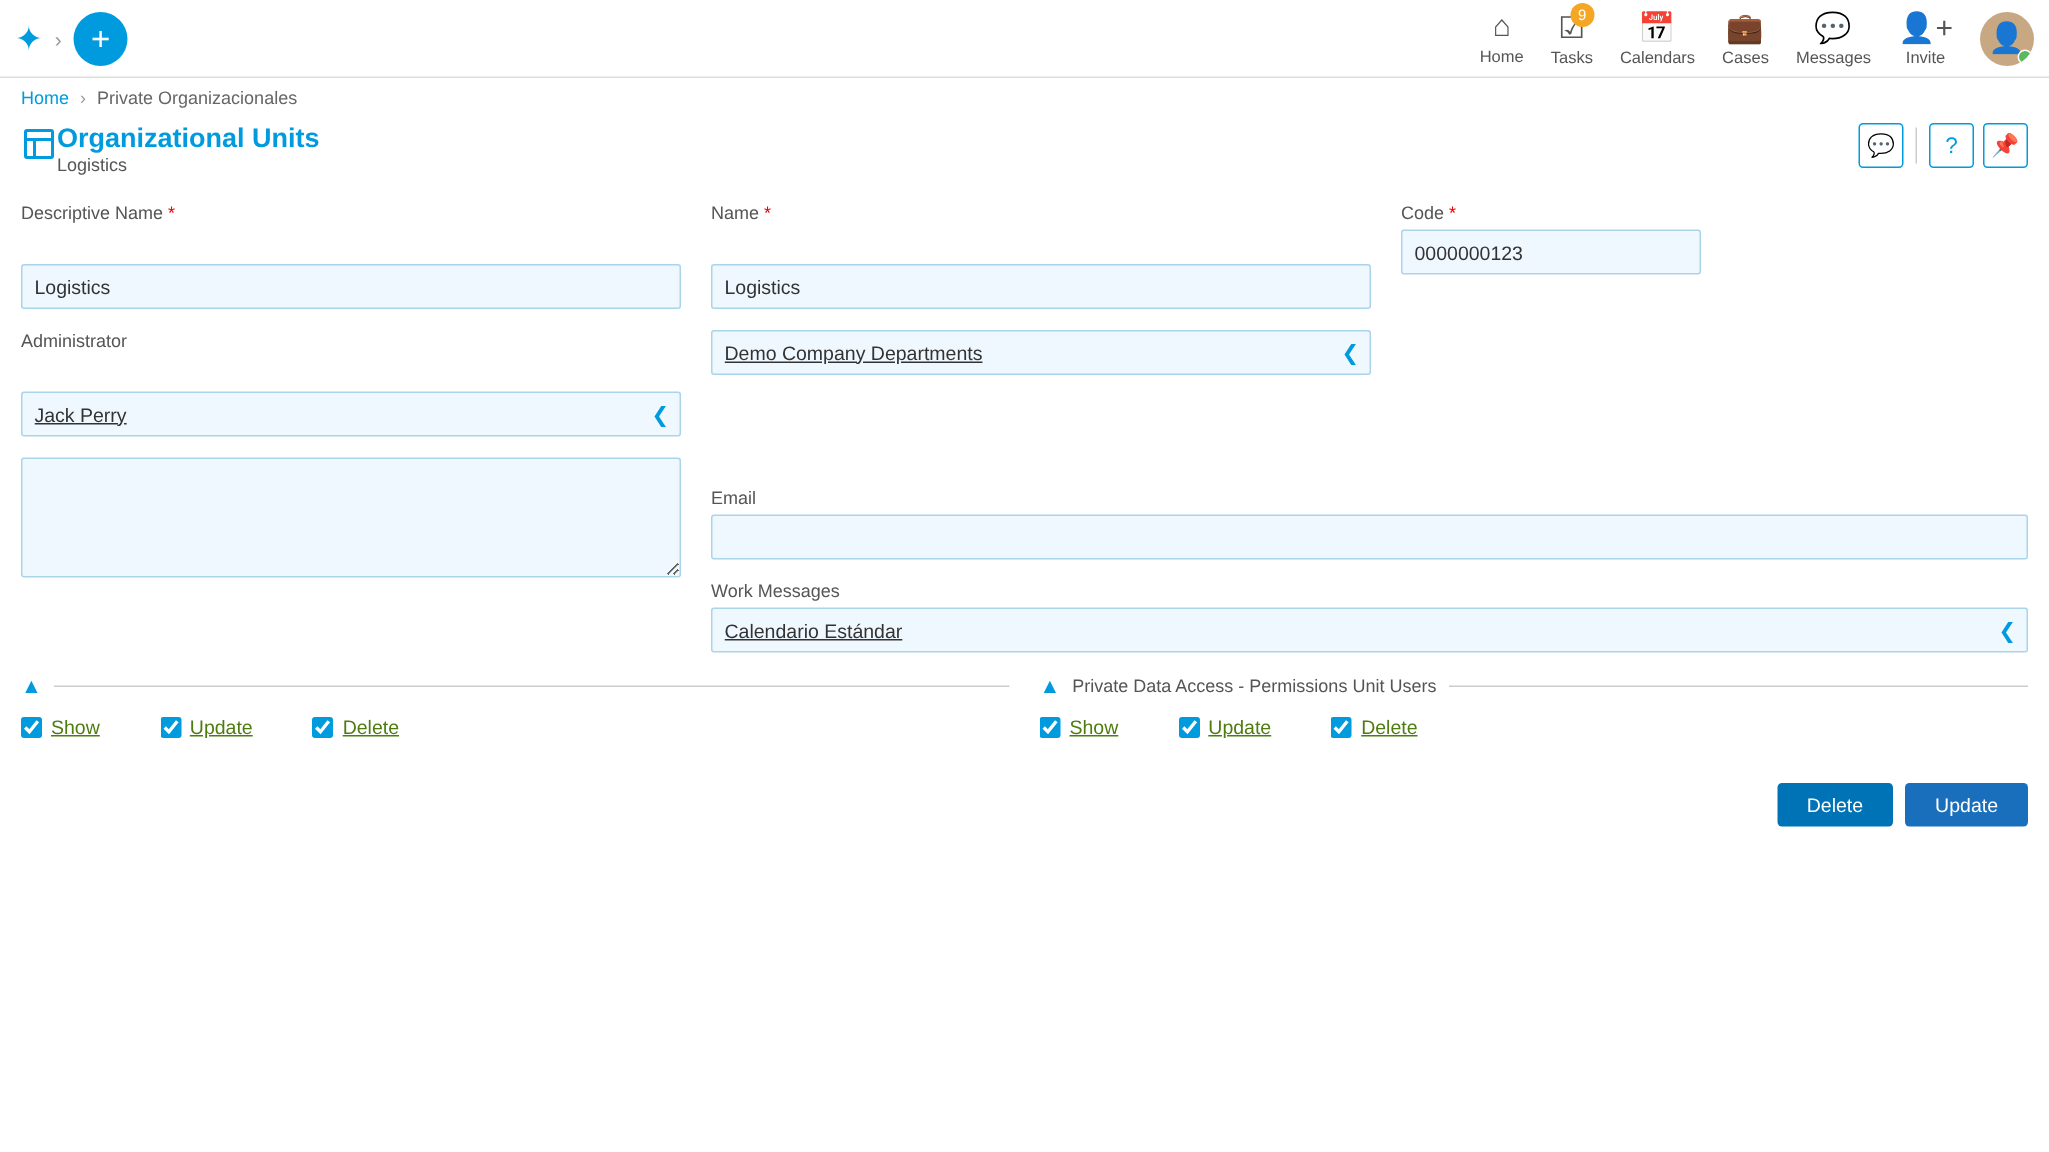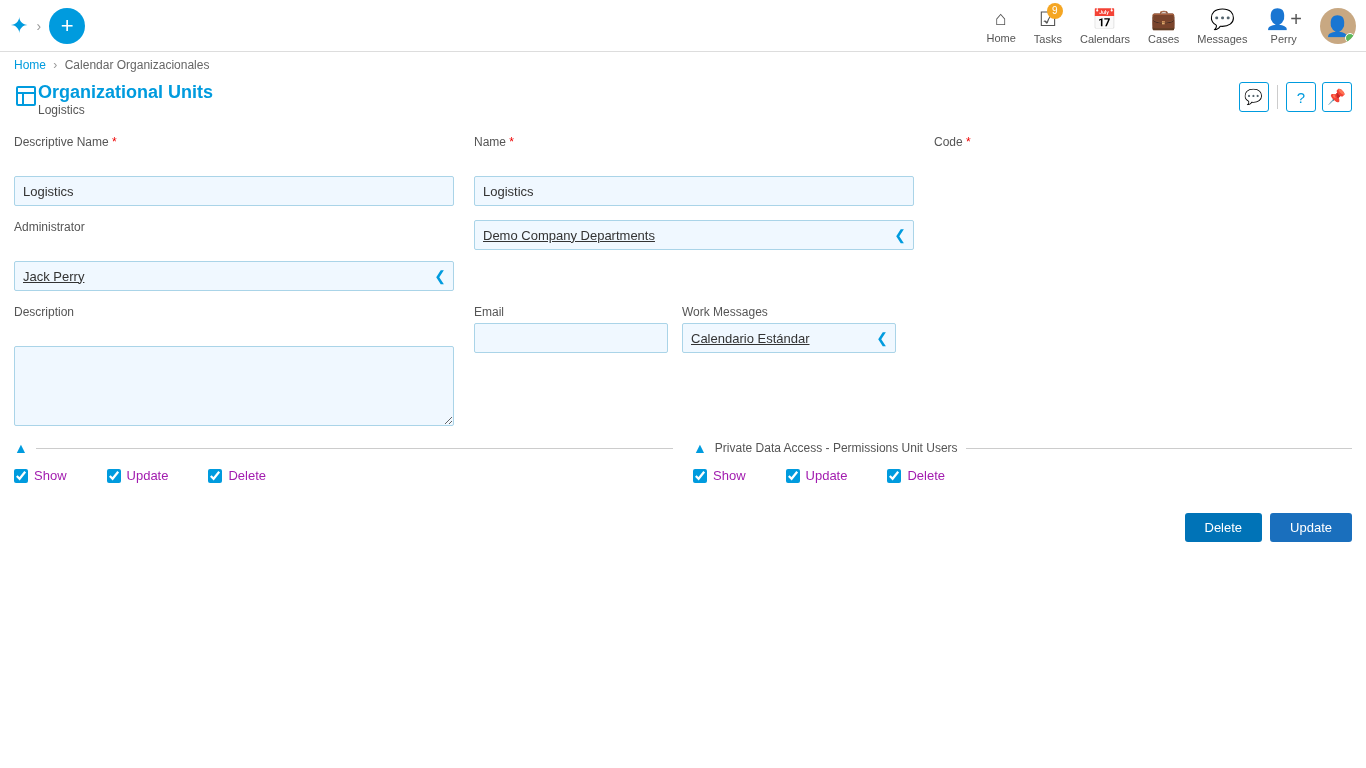--- a/index.html
+++ b/index.html
@@ -247,21 +247,22 @@
       align-items: center;
       gap: 6px;
     }
     .perm-check input[type="checkbox"] {
       accent-color: #009bde;
       width: 14px;
       height: 14px;
     }
     .perm-check label {
       font-size: 13px;
-      color: #a21caf;
+      color: #4d7c0f;
+      text-decoration: underline;
     }
 
     
     .bottom-bar {
       display: flex;
       justify-content: flex-end;
       gap: 8px;
       padding: 20px 14px 10px 14px;
     }
     .btn-delete {
@@ -331,33 +332,33 @@
     <div class="nav-item">
       <div class="icon-wrap">💼</div>
       <span>Cases</span>
     </div>
     <div class="nav-item">
       <div class="icon-wrap">💬</div>
       <span>Messages</span>
     </div>
     <div class="nav-item">
       <div class="icon-wrap">👤+</div>
-      <span>Perry</span>
+      <span>Invite</span>
     </div>
     <div class="nav-avatar">
       <span>👤</span>
       <span class="avatar-online"></span>
     </div>
   </div>
 </div>
 
 <div class="breadcrumb">
   <span style="color:#009bde;cursor:pointer">Home</span>
   <span style="color:#999; margin:0 4px">›</span>
-  <span style="color:#666">Calendar Organizacionales</span>
+  <span style="color:#666">Private Organizacionales</span>
 </div>
 
 <div class="page-header">
   <div class="page-header-left">
     <span class="page-icon">
       <svg width="24" height="24" viewBox="0 0 24 24" fill="none" stroke="#009bde" stroke-width="2">
         <rect x="3" y="3" width="18" height="18" rx="1"></rect>
         <line x1="3" y1="9" x2="21" y2="9"></line>
         <line x1="9" y1="9" x2="9" y2="21"></line>
       </svg>
@@ -387,20 +388,21 @@
     <div class="form-group col-third">
       <label class="form-label">
         <span>Name</span> <span class="required">*</span>
       </label>
       <input type="text" class="form-input" value="Logistics" style="">
     </div>
     <div class="form-group col-code">
       <label class="form-label">
         <span>Code</span> <span class="required">*</span>
       </label>
+      <input type="text" class="form-input" value="0000000123" style="">
     </div>
   </div>
 
   <div class="form-row">
     <div class="form-group col-third">
       <label class="form-label">Administrator</label>
       <div class="form-input-with-icon">
         <input type="text" class="form-input" value="Jack Perry" style="">
         <span class="input-chevron">❮</span>
       </div>
@@ -408,24 +410,23 @@
     <div class="form-group col-third">
       <div class="form-input-with-icon">
         <input type="text" class="form-input" value="Demo Company Departments" style="">
         <span class="input-chevron">❮</span>
       </div>
     </div>
   </div>
 
   <div class="form-row" style="align-items:flex-start;">
     <div class="form-group col-third">
-      <label class="form-label">Description</label>
       <textarea class="form-textarea" style="height: 80px;"></textarea>
     </div>
-    <div style="flex:1; display:flex; flex-direction:row; gap:14px;">
+    <div style="flex:1; display:flex; flex-direction:column; gap:14px;margin-top:20px;">
       <div class="form-group">
         <label class="form-label">Email</label>
         <input type="text" class="form-input" value="" style="">
       </div>
       <div class="form-group">
         <label class="form-label">Work Messages</label>
         <div class="form-input-with-icon">
           <input type="text" class="form-input" value="Calendario Estándar" style="">
           <span class="input-chevron">❮</span>
         </div>

